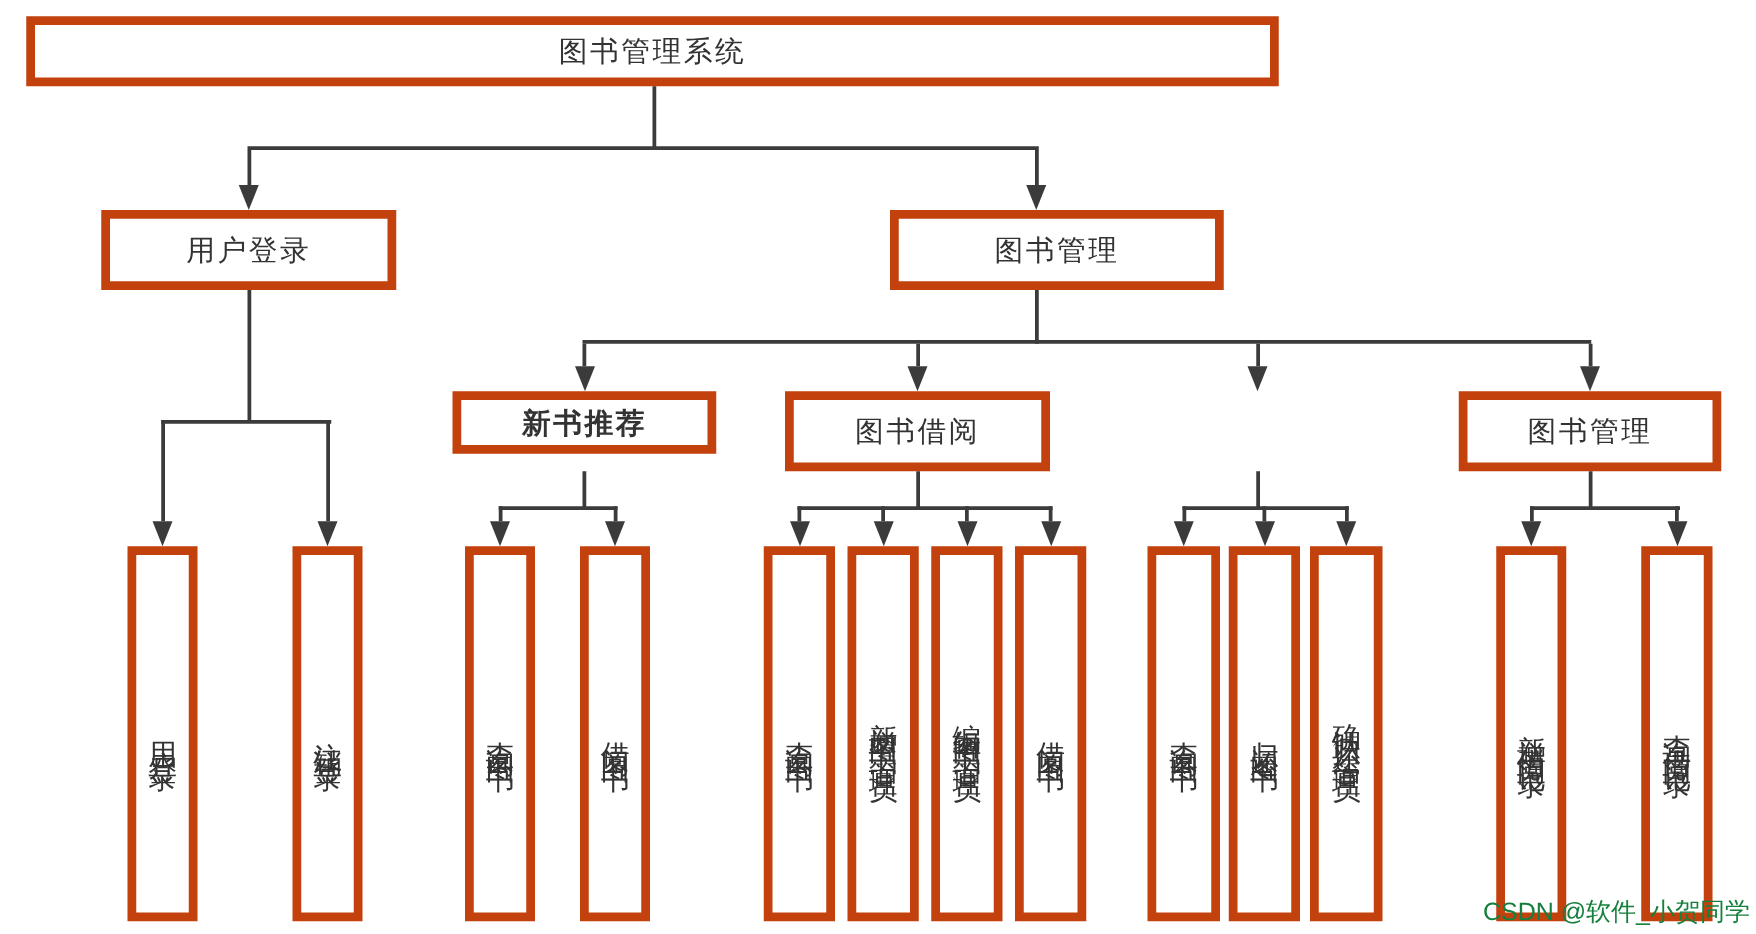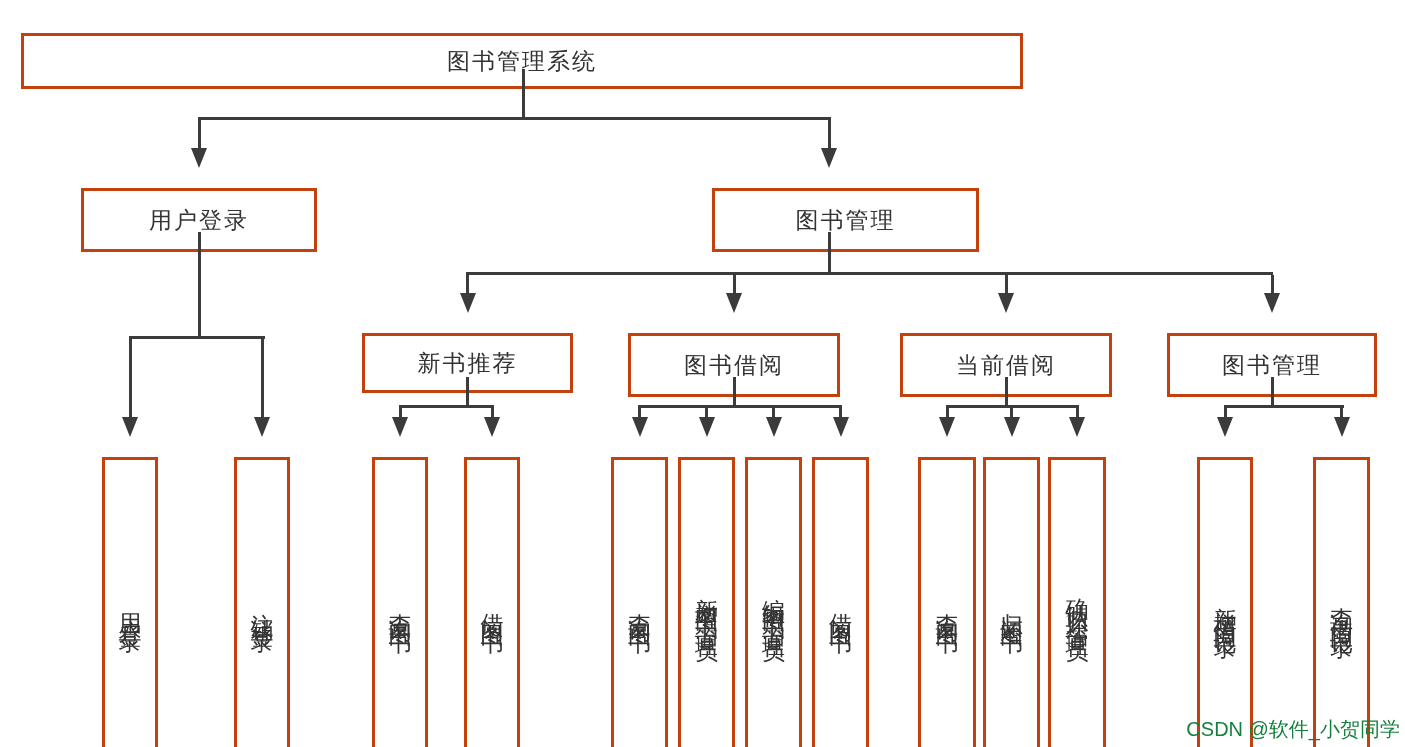--- a/index.html
+++ b/index.html
@@ -2,22 +2,22 @@
 <html><head>
 <meta charset="utf-8">
 <style>
   html,body { margin:0; padding:0; background:#ffffff; }
   .canvas {
     position:relative; width:1405px; height:747px; background:#ffffff;
     font-family:"Liberation Sans", sans-serif; overflow:hidden;
   }
   .node {
     position:absolute; box-sizing:border-box;
-    border:3px solid #c2410c; background:#ffffff; color:#333333;
-    display:flex; align-items:center; justify-content:center;margin-top:20px;
+    border:7px solid #c2410c; background:#ffffff; color:#333333;
+    display:flex; align-items:center; justify-content:center;
   }
   .node.h { font-size:23px; letter-spacing:2px; white-space:nowrap; }
   .node.v { }
   .node.v .vtxt {
     writing-mode:vertical-rl; text-orientation:mixed;
     font-size:23px; letter-spacing:6px; line-height:1; color:#333333;
   }
   .vline { position:absolute; width:3px; background:#3b3b3b; }
   .hline { position:absolute; height:3px; background:#3b3b3b; }
   .arrow {
@@ -58,23 +58,22 @@
   <div class="hline" style="left:466px; top:272px; width:807px;"></div>
   <div class="vline" style="left:466px; top:275px; height:18px;"></div>
   <div class="arrow" style="left:459.5px; top:293px;"></div>
   <div class="vline" style="left:732.5px; top:275px; height:18px;"></div>
   <div class="arrow" style="left:726px; top:293px;"></div>
   <div class="vline" style="left:1004.5px; top:275px; height:18px;"></div>
   <div class="arrow" style="left:998px; top:293px;"></div>
   <div class="vline" style="left:1270.5px; top:275px; height:18px;"></div>
   <div class="arrow" style="left:1264px; top:293px;"></div>
 
-  <div class="node h" style="left:362px; top:313px; width:211px; height:60px;">新书推荐</div>
+  <div class="node h" style="left:362px; top:313px; width:211px; height:50px;font-weight:bold;">新书推荐</div>
   <div class="node h" style="left:628px; top:313px; width:212px; height:64px;">图书借阅</div>
-  <div class="node h" style="left:900px; top:313px; width:212px; height:64px;">当前借阅</div>
   <div class="node h" style="left:1167px; top:313px; width:210px; height:64px;">图书管理</div>
 
   <div class="vline" style="left:466px; top:377px; height:31px;"></div>
   <div class="hline" style="left:398.5px; top:405px; width:95px;"></div>
   <div class="vline" style="left:398.5px; top:405px; height:12px;"></div>
   <div class="arrow" style="left:392px; top:417px;"></div>
   <div class="vline" style="left:490.5px; top:405px; height:12px;"></div>
   <div class="arrow" style="left:484px; top:417px;"></div>
 
   <div class="vline" style="left:732.5px; top:377px; height:31px;"></div>

